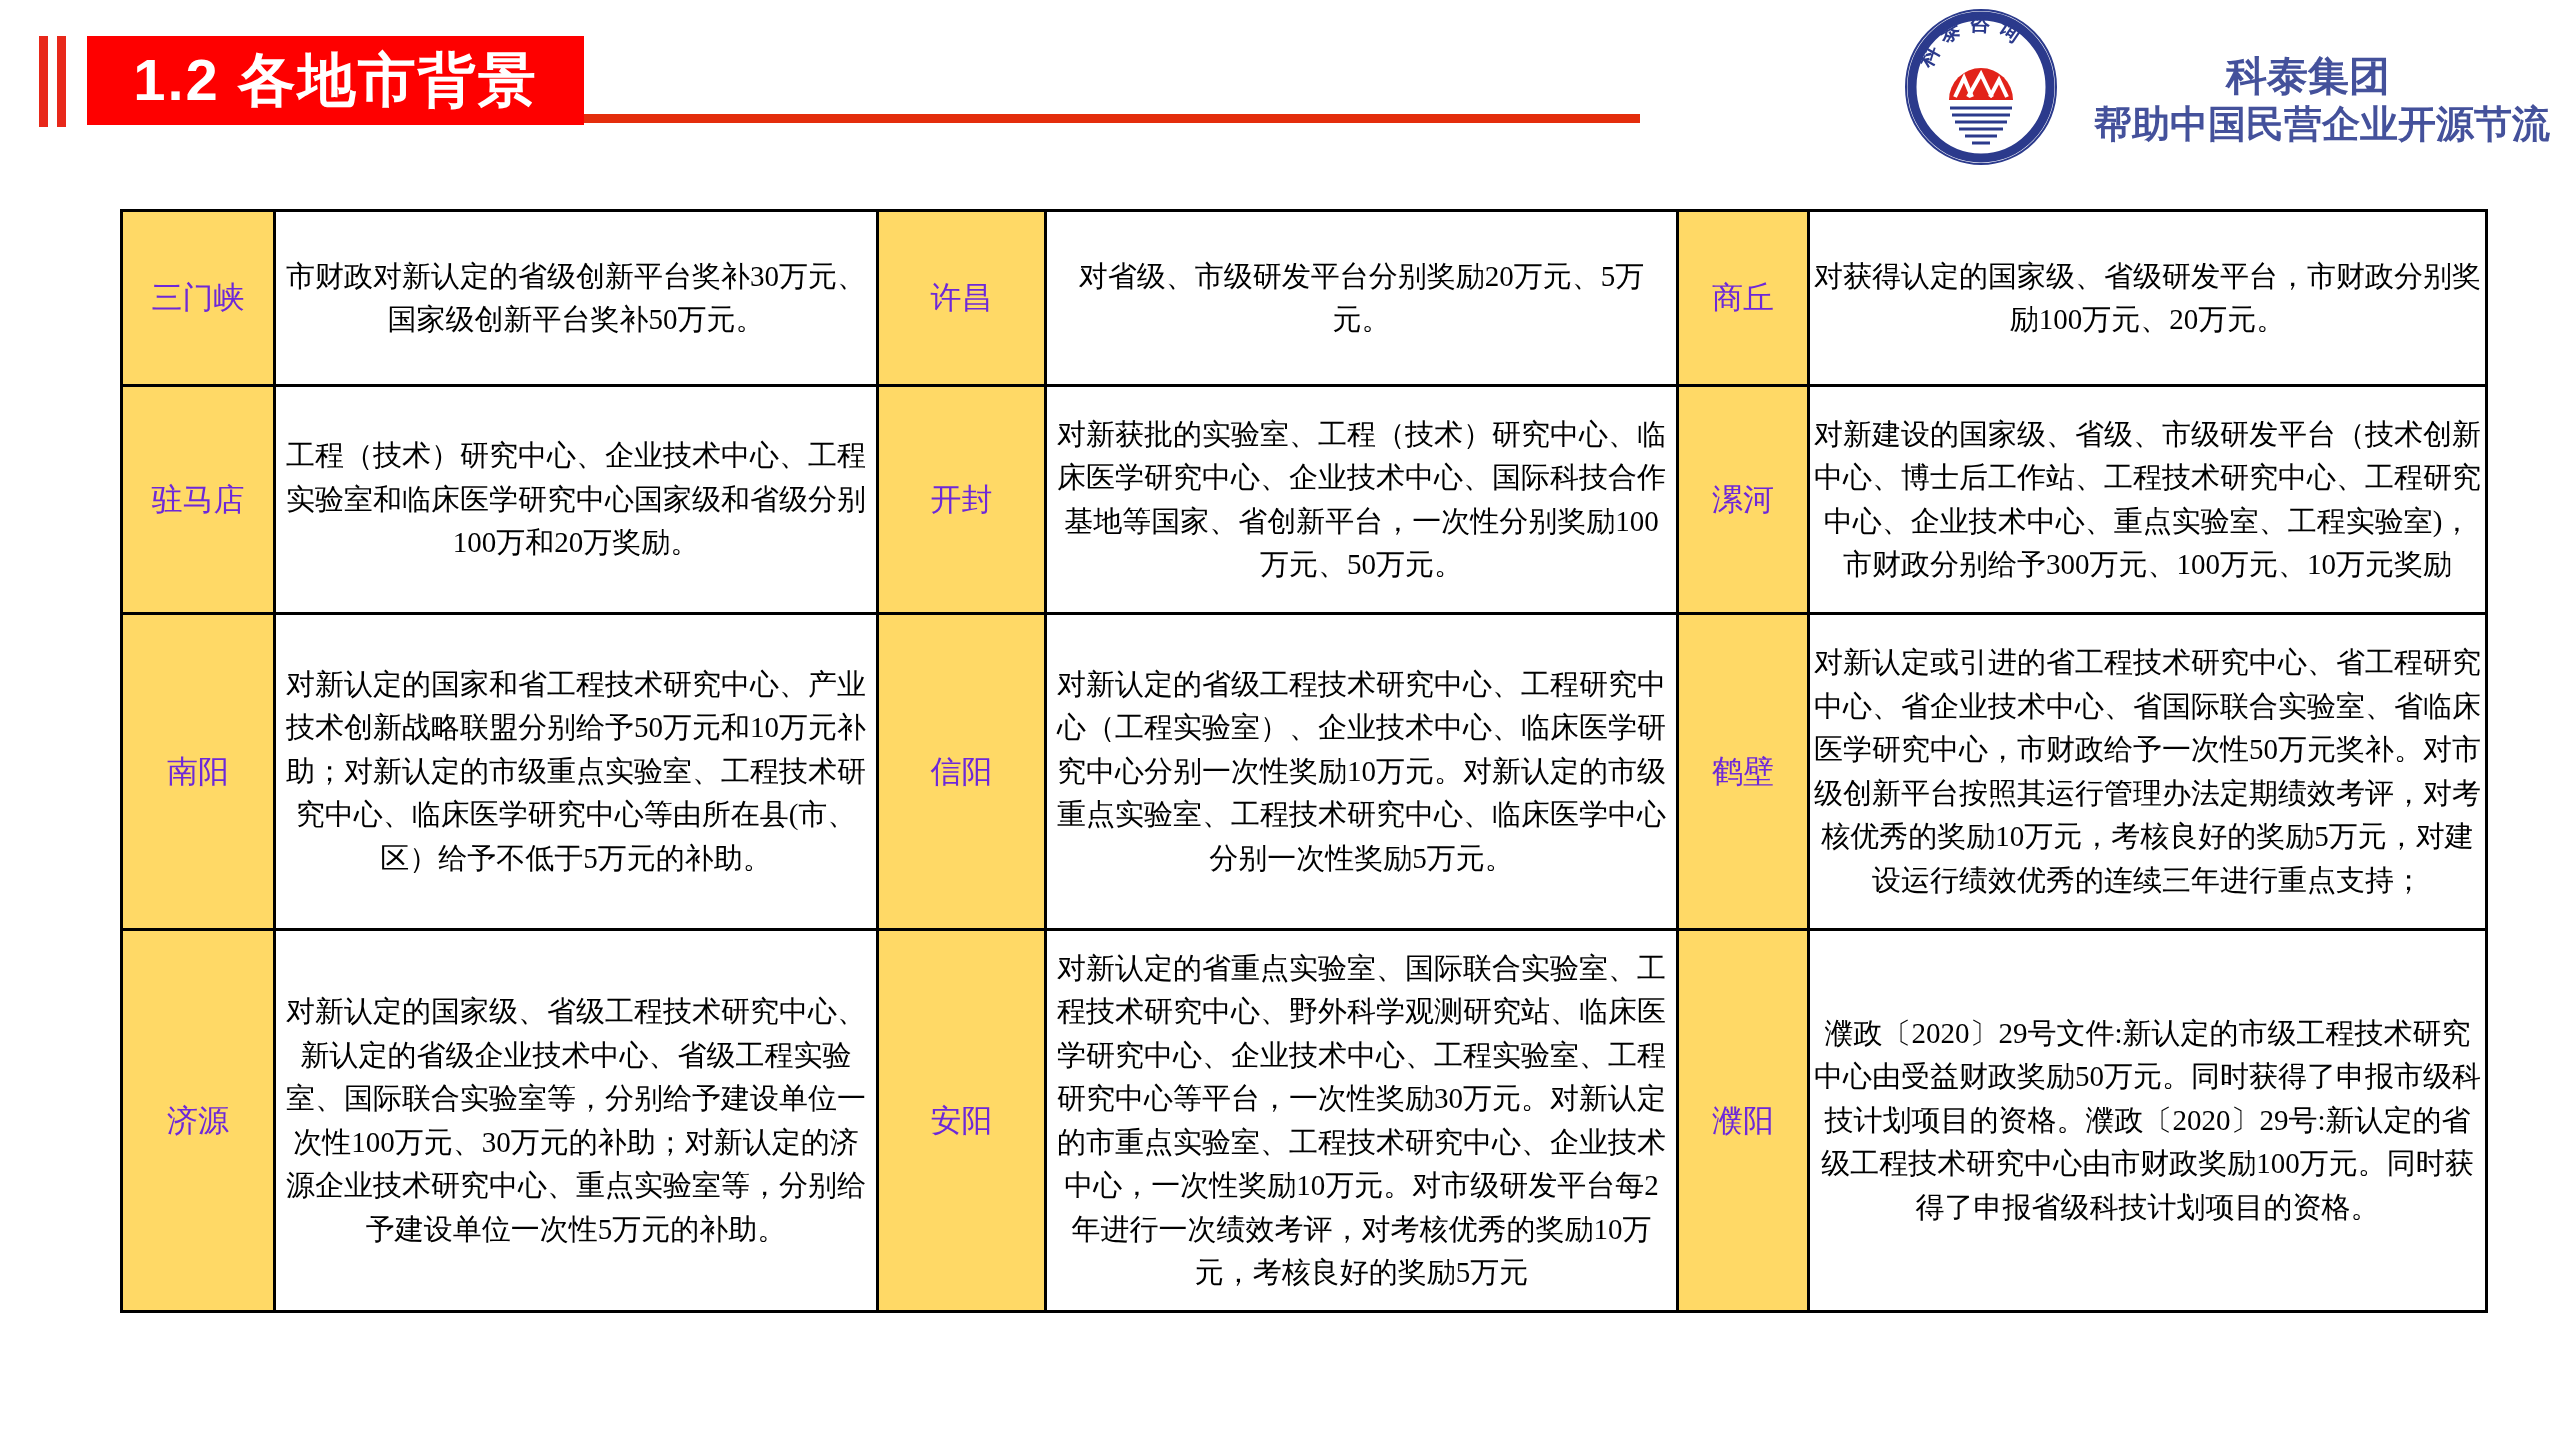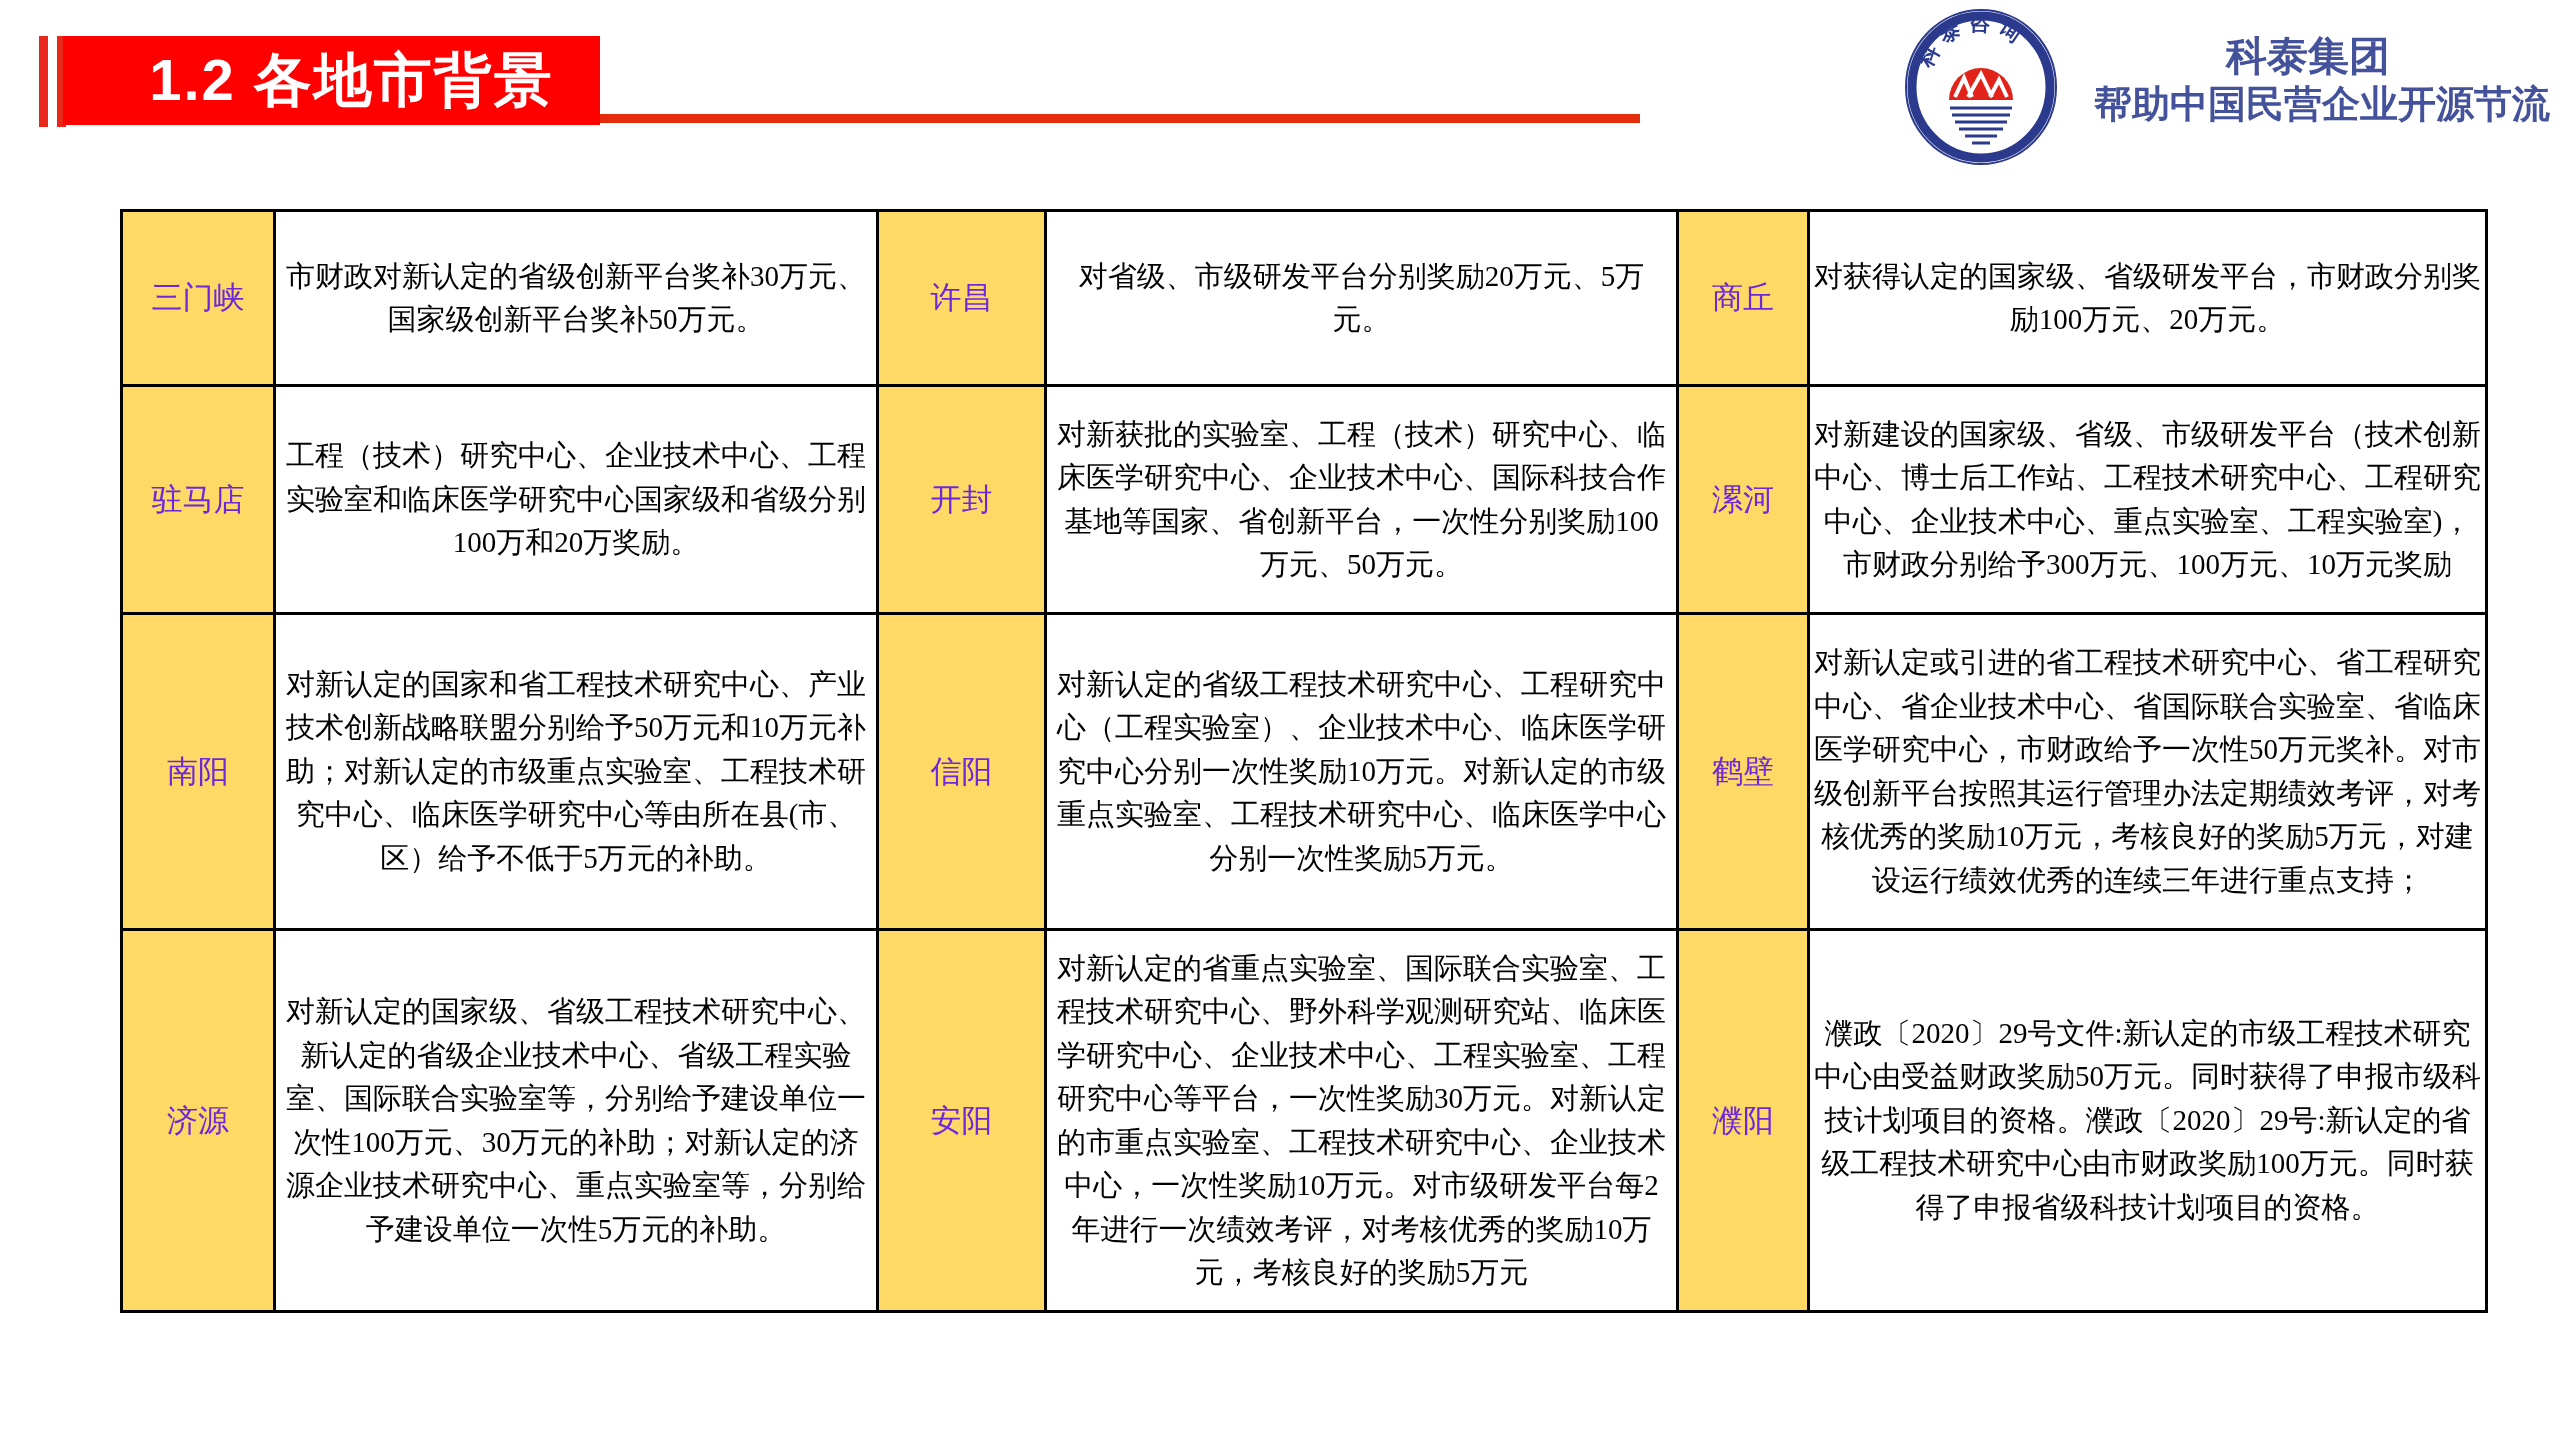--- a/index.html
+++ b/index.html
@@ -3,30 +3,30 @@
 <meta charset="utf-8">
 <style>
   html,body{margin:0;padding:0;background:#fff;}
   .slide{position:relative;width:2560px;height:1440px;background:#ffffff;overflow:hidden;
          font-family:"Liberation Serif","DejaVu Serif",serif;}
 
   
   .accent-bar{position:absolute;top:36px;width:9px;height:91px;background:#e8281a;}
   .bar1{left:39px;} .bar2{left:57px;}
   .title-underline{position:absolute;left:218px;top:114px;width:1422px;height:9px;background:#e42d0c;}
-  .title-box{position:absolute;left:63px;top:36px;width:497px;height:89px;background:#fe0000;
-             display:flex;align-items:center;justify-content:center;padding-left:40px;}
+  .title-box{position:absolute;left:87px;top:36px;width:497px;height:89px;background:#fe0000;
+             display:flex;align-items:center;justify-content:center;}
   .title-box span{color:#ffffff;font-family:"Liberation Sans","DejaVu Sans",sans-serif;
                   font-weight:bold;font-size:58px;letter-spacing:2px;white-space:nowrap;}
 
   
   .logo{position:absolute;left:1904px;top:8px;}
   .brand-text{position:absolute;left:2066px;top:34px;width:484px;
               font-family:"Liberation Sans","DejaVu Sans",sans-serif;color:#44519b;font-weight:bold;}
-  .brand-company{font-size:41px;text-align:center;line-height:1.1;}
+  .brand-company{font-size:41px;text-align:center;line-height:1.1;margin-top:20px;}
   .brand-slogan{font-size:38px;text-align:right;line-height:1.35;white-space:nowrap;}
 
   
   table.policy{position:absolute;left:120px;top:209px;border-collapse:collapse;table-layout:fixed;
                width:2320px;height:1101px;}
   table.policy td{border:3px solid #000000;vertical-align:middle;}
   td.city{background:#ffd966;text-align:center;font-size:31px;color:#6d28d9;}
   td.desc{background:#ffffff;text-align:center;font-size:29px;line-height:1.5;color:#000;padding:12px 4px;}
   .cw1{width:148px;} .dw1{width:592px;} .cw2{width:163px;} .dw2{width:621px;} .cw3{width:126px;} .dw3{width:667px;font-family:Liberation Serif, serif;}
   .r1{height:175px;} .r2{height:228px;} .r3{height:316px;} .r4{height:382px;}

